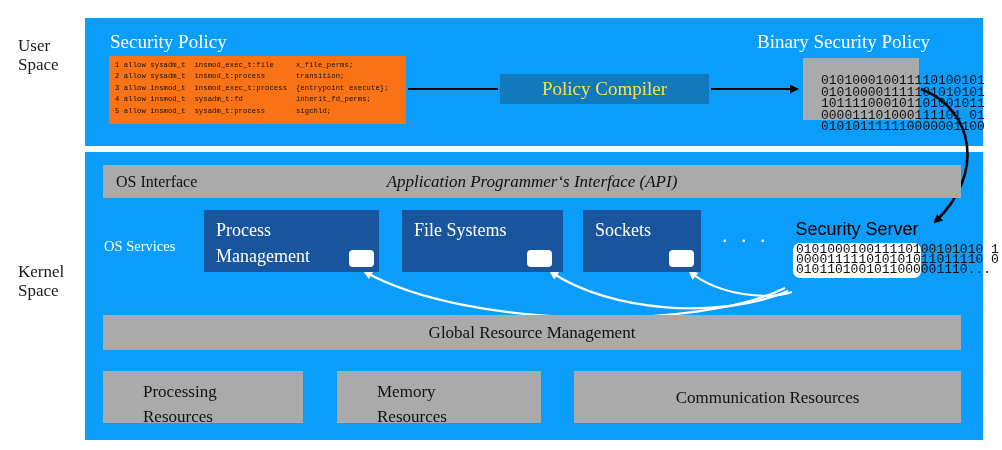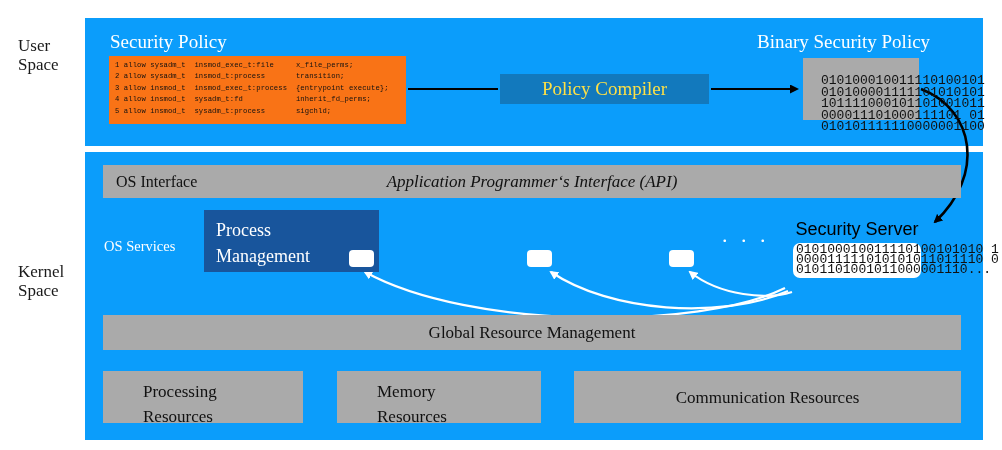--- a/index.html
+++ b/index.html
@@ -249,22 +249,28 @@
   </div>
 
   <div id="os-services-label">OS Services</div>
 
   <div class="shadow-box service-box" id="svc-process">
     <span style="white-space:pre-line">Process
 Management</span>
   </div>
   <div class="hook" style="left:349px;top:250px;"></div>
 
+  <div class="shadow-box service-box" id="svc-filesystems">
+    <span style="white-space:pre-line">File Systems</span>
+  </div>
   <div class="hook" style="left:527px;top:250px;"></div>
 
+  <div class="shadow-box service-box" id="svc-sockets">
+    <span style="white-space:pre-line">Sockets</span>
+  </div>
   <div class="hook" style="left:669px;top:250px;"></div>
 
   <div id="svc-dots">. . .</div>
 
   <div class="shadow-box" id="svc-security">
     <div class="sec-head">Security Server</div>
     <div class="sec-bin">
       <pre>010100010011110100101010 1
 000011111010101011011110 0
 0101101001011000001110...</pre>

